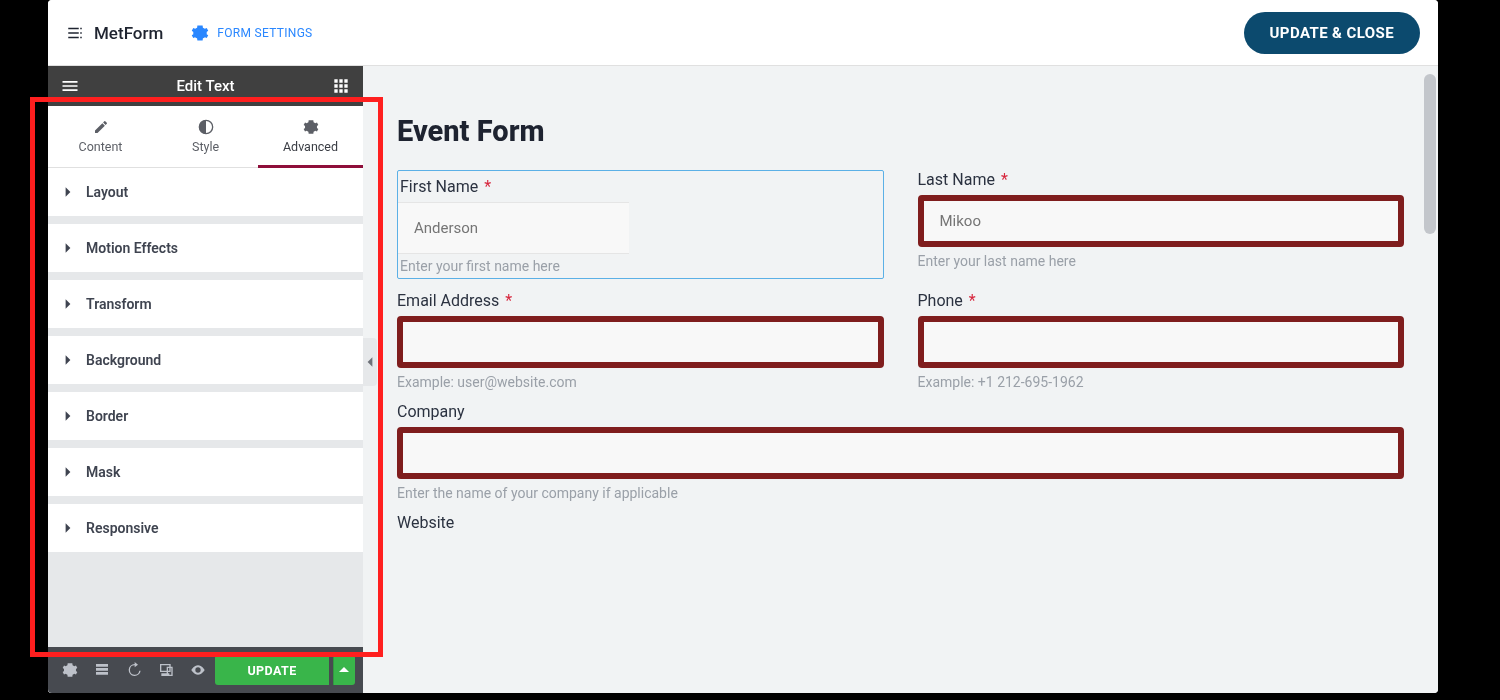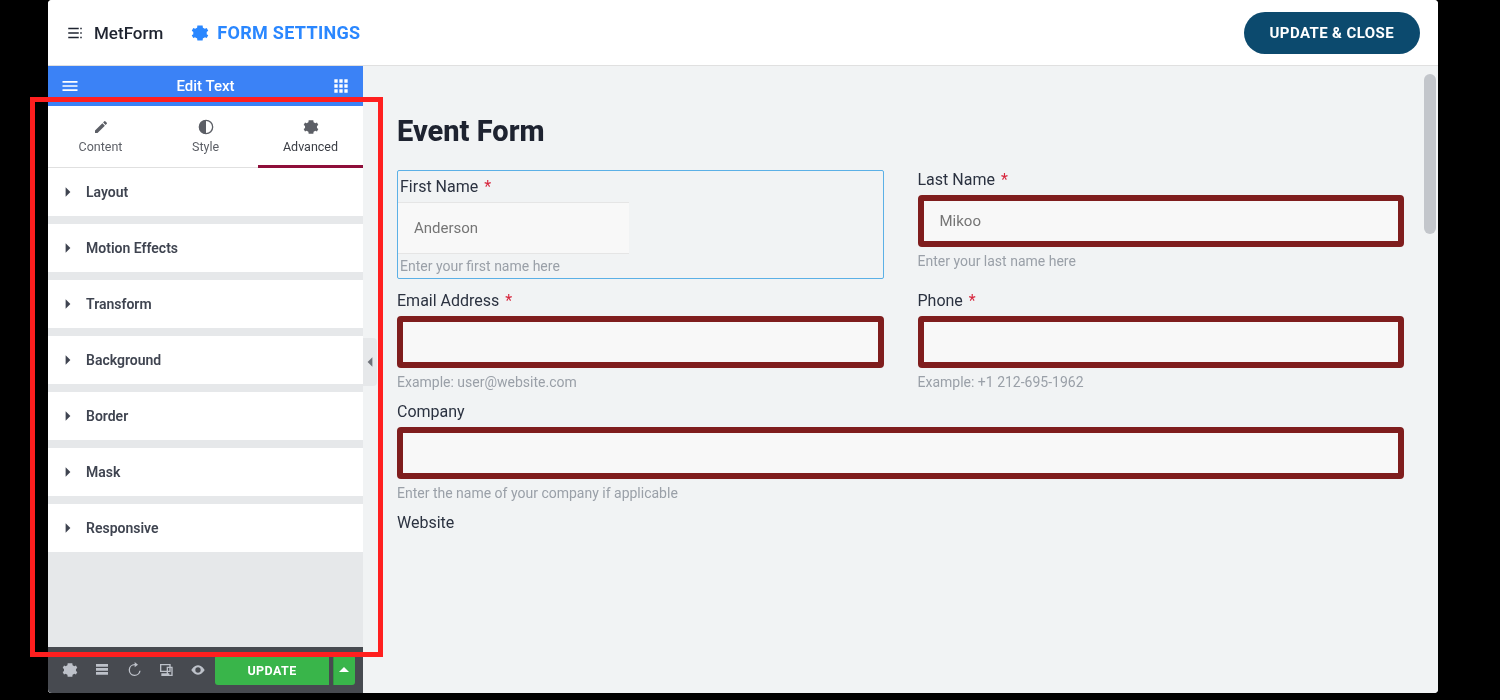--- a/index.html
+++ b/index.html
@@ -18,21 +18,21 @@
   .topbar {
     height: 66px;
     display: flex; align-items: center;
     padding: 0 18px;
     background: #fff;
     border-bottom: 1px solid #e0e0e0;
     gap: 28px;
   }
   .mf-brand { display: flex; align-items: center; gap: 10px; color: #1f2430; font-weight: 500; font-size: 17px; }
   .mf-brand svg { width: 18px; height: 18px; }
-  .form-settings { display: flex; align-items: center; gap: 8px; color: #2a87ff; font-weight: 700; font-size: 18px; letter-spacing: .3px; cursor: pointer; }
+  .form-settings { display: flex; align-items: center; gap: 8px; color: #2a87ff; font-weight: 400; font-size: 12px; letter-spacing: .3px; cursor: pointer; }
   .form-settings svg { width: 18px; height: 18px; fill: #2a87ff; }
   .update-close {
     margin-left: auto;
     background: #0c4a6e; color: #fff; font-weight: 700; font-size: 15px;
     letter-spacing: .4px;
     padding: 12px 26px; border: none; border-radius: 999px; cursor: pointer;
   }
 
   
   .editor {
@@ -44,21 +44,21 @@
 
   
   .sidebar {
     width: 315px;
     background: #e6e8ea;
     display: flex; flex-direction: column;
     position: relative;
   }
   .sb-header {
     height: 40px;
-    background: #3b82f6;
+    background: #404040;
     color: #fff;
     display: flex; align-items: center;
     padding: 0 12px;
     font-size: 15px;
   }
   .sb-header .hb { display: inline-flex; width: 20px; height: 20px; align-items: center; justify-content: center; cursor: pointer; }
   .sb-header .title { flex: 1; text-align: center; font-weight: 500; }
   .sb-header .grid { display: inline-flex; width: 20px; height: 20px; align-items: center; justify-content: center; cursor: pointer; }
 
   .tabs {

